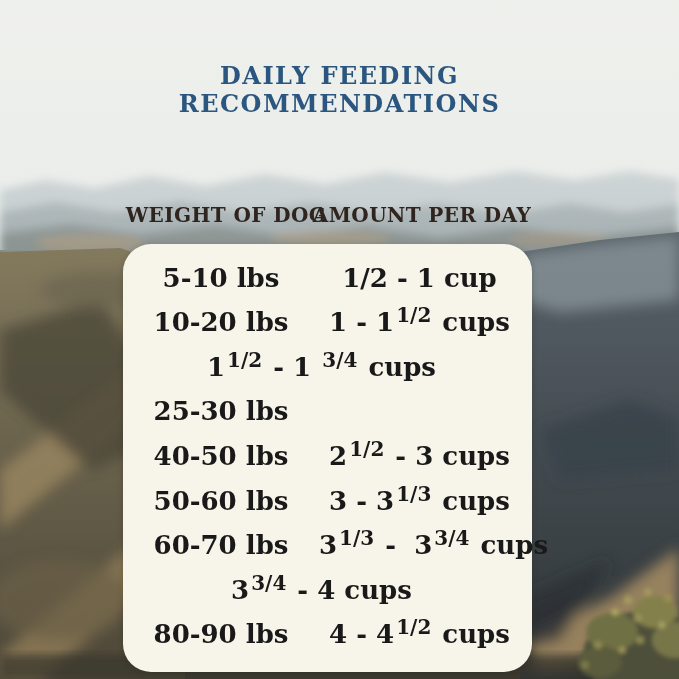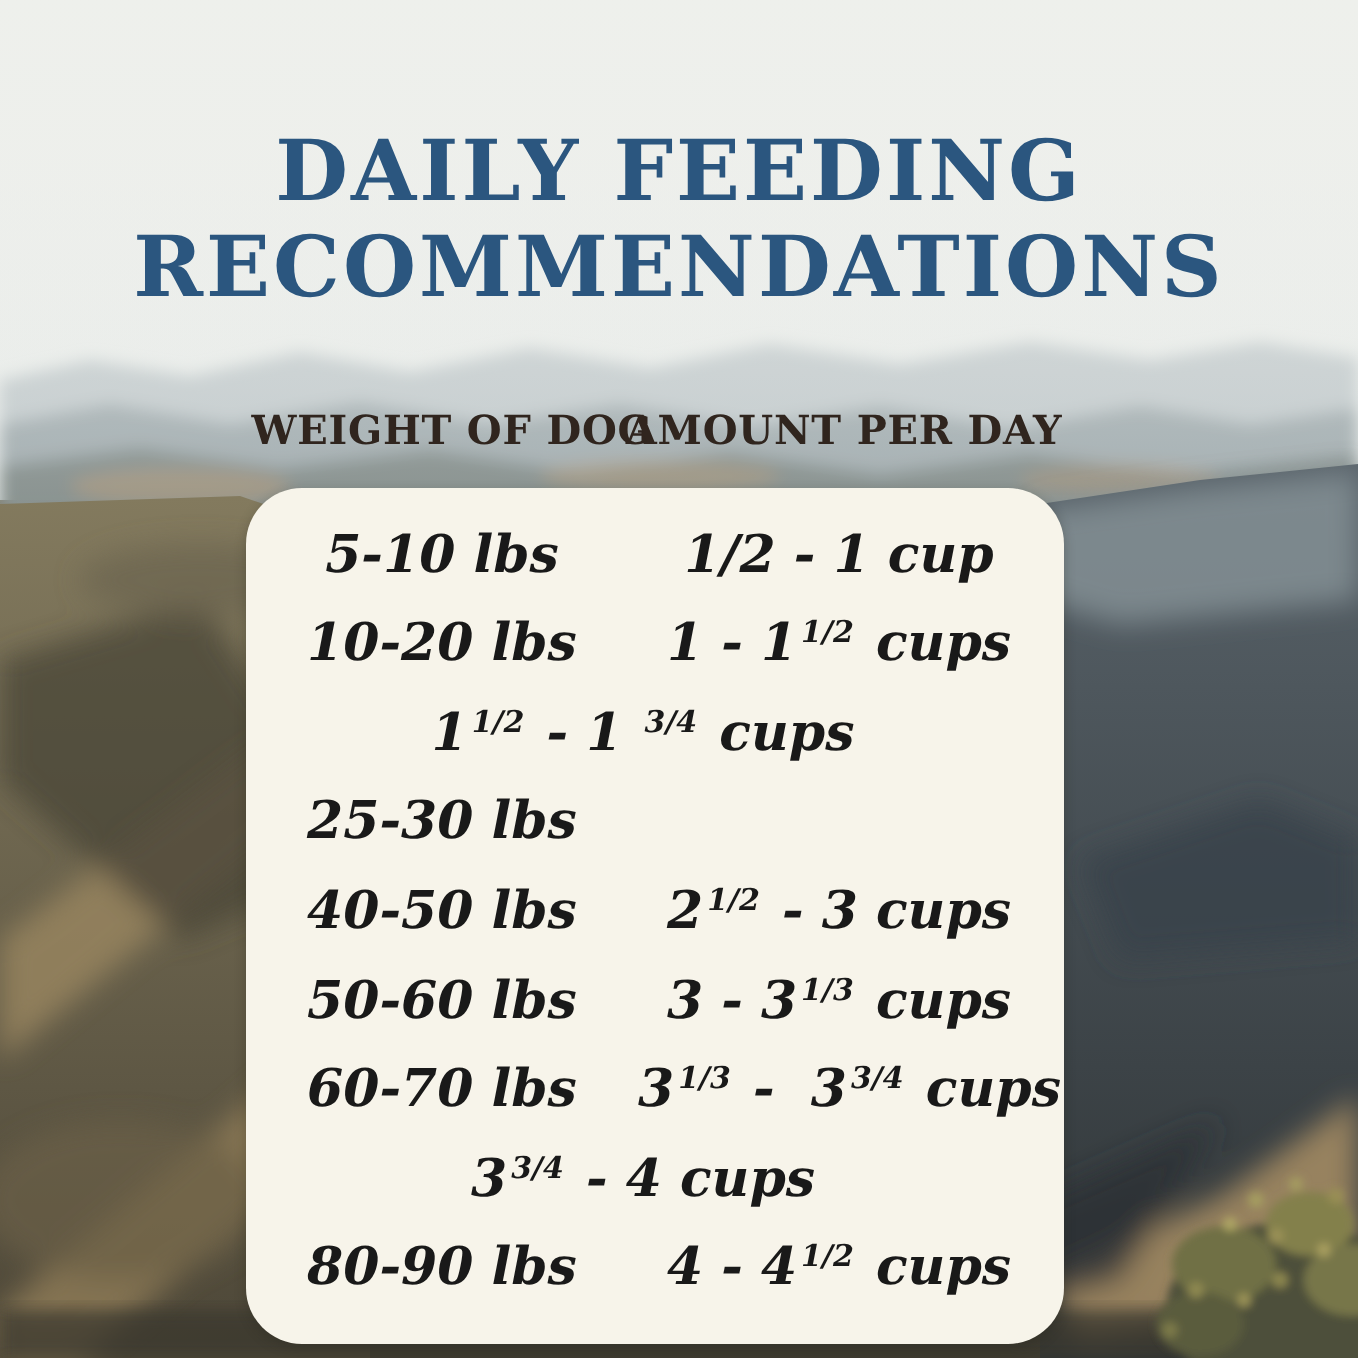--- a/index.html
+++ b/index.html
@@ -3,43 +3,43 @@
 <meta charset="utf-8">
 <style>
   html,body{margin:0;padding:0;background:#888;}
   .stage{
     position:relative;width:679px;height:679px;overflow:hidden;
     font-family:"DejaVu Serif","Liberation Serif",serif;
   }
   .bg{position:absolute;left:0;top:0;width:679px;height:679px;display:block;}
   .title{
     position:absolute;top:62px;left:0;width:100%;margin:0;
-    text-align:center;color:#2b567f;font-size:42px;font-weight:700;
+    text-align:center;color:#2b567f;font-size:24px;font-weight:700;
     letter-spacing:1.5px;line-height:1.15;
   }
   .col-headers{position:absolute;top:203px;left:4px;width:100%;height:26px;}
   .hdr{
     position:absolute;transform:translateX(-50%);white-space:nowrap;
     font-size:20px;font-weight:700;color:#30251e;letter-spacing:.4px;
   }
   .hdr-weight{left:222px;}
   .hdr-amount{left:418px;}
   .card{
     position:absolute;left:123px;top:244px;width:409px;height:428px;
     background:#f7f4ea;border-radius:28px;box-sizing:border-box;
     display:flex;flex-direction:column;justify-content:space-evenly;
     padding:5px 12px 7px 0;
     box-shadow:0 2px 6px rgba(35,35,25,.28);
   }
-  .row{display:flex;align-items:center;font-style:italic;}
+  .row{display:flex;align-items:center;}
   .cell{font-weight:700;color:#191919;font-size:26px;line-height:1.15;white-space:pre;}
   .weight{flex:0 0 196px;text-align:center;}
   .amount{flex:1 1 auto;text-align:center;}
   .frac{
-    font-size:15px;position:relative;top:-9px;
+    font-size:20px;position:relative;top:-9px;
     margin:0 2px 0 2px;letter-spacing:0;font-weight:700;
   }
 </style>
 </head>
 <body>
 
 <div class="stage">
 
   <svg class="bg" width="679" height="679" viewBox="0 0 679 679" aria-hidden="true">
     <defs>

